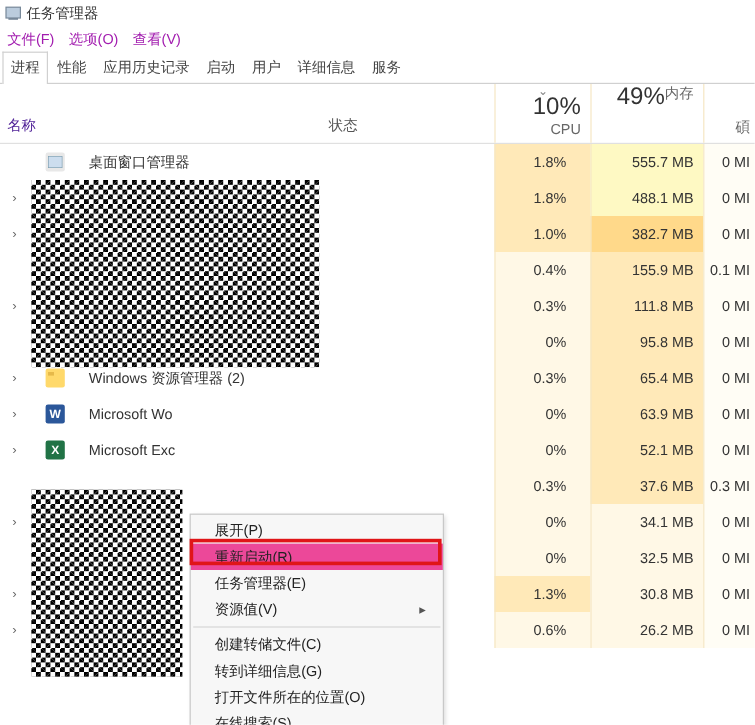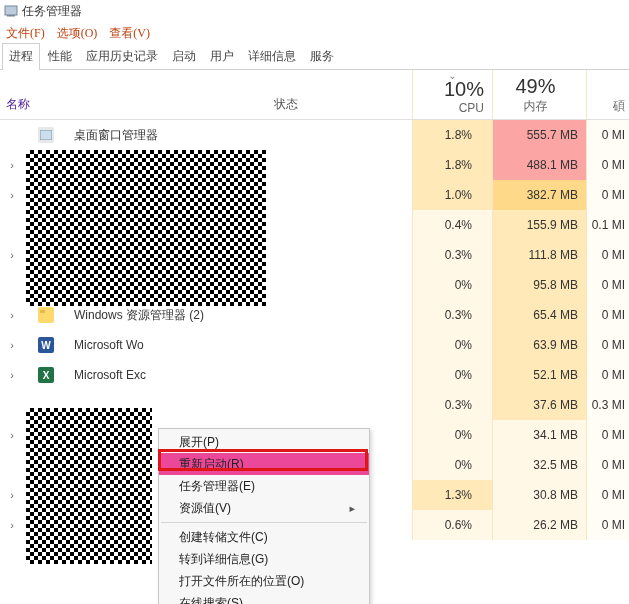--- a/index.html
+++ b/index.html
@@ -21,22 +21,21 @@
   }
   .titlebar .appicon {
     width: 14px; height: 14px;
     display: inline-flex; align-items: center; justify-content: center;
   }
   .menubar {
     height: 22px;
     display: flex; align-items: center;
     gap: 12px;
     padding-left: 6px;
-    color: #c2410c;
-    font-family: Liberation Serif, serif;
+    color: #a21caf;
   }
   .menubar span { cursor: default; }
   .tabs {
     height: 26px;
     border-bottom: 1px solid #d0d0d0;
     display: flex; align-items: flex-end;
     gap: 2px;
     padding-left: 2px;
   }
   .tab {
@@ -56,21 +55,21 @@
   .tablewrap { position: relative; }
   .header-row {
     display: flex;
     height: 50px;
     border-bottom: 1px solid #e0e0e0;
     align-items: stretch;
   }
   .hcol-name { width: 268px; display:flex; align-items:flex-end; padding:0 0 6px 6px; color:#4c1d95;}
   .hcol-status { width: 144px; display:flex; align-items:flex-end; padding:0 0 6px 6px; color:#555;}
   .hcol-cpu { width: 80px; display:flex; flex-direction:column; align-items:flex-end; justify-content:flex-end; padding:0 8px 4px 0; position:relative;}
-  .hcol-mem { width: 94px; display:flex; flex-direction:column; align-items:center; justify-content:flex-end; padding:0 8px 4px 0; }
+  .hcol-mem { width: 94px; display:flex; flex-direction:row; align-items:flex-start; justify-content:flex-end; padding:0 8px 4px 0; }
   .hcol-extra{ width: 43px; display:flex; flex-direction:column; align-items:flex-end; justify-content:flex-end; padding:0 4px 4px 0; }
   .hcol-cpu, .hcol-mem, .hcol-extra { border-left: 1px solid #f5e6c4; }
   .hpct { font-size: 20px; color:#333; }
   .hlbl { font-size: 12px; color:#666; }
   .sort-chevron {
     position:absolute; top:0; left:50%; transform:translateX(-50%);
     font-size:10px; color:#888;
   }
 
   .rows { }
@@ -82,21 +81,21 @@
   .c-name { width: 268px; display:flex; align-items:center; padding-left:6px; gap:20px; overflow:hidden; white-space:nowrap;}
   .c-status{ width: 144px; display:flex; align-items:center; }
   .c-cpu   { width: 80px;  display:flex; align-items:center; justify-content:flex-end; padding-right:20px;}
   .c-mem   { width: 94px;  display:flex; align-items:center; justify-content:flex-end; padding-right:8px;}
   .c-extra { width: 43px;  display:flex; align-items:center; justify-content:flex-end; padding-right:4px;}
   .c-cpu,.c-mem,.c-extra { border-left:1px solid #f5e6c4; }
 
   .h0 { background:#fff8e6; }
   .h1 { background:#ffe9b8; }
   .h2 { background:#ffd98a; }
-  .h3 { background:#fca5a5; }
+  .h3 { background:#fef9c3; }
   .h4 { background:#fffdf5; }
 
   .expand {
     width: 12px; text-align:center; color:#666; font-size:11px;
     display:inline-block; flex:0 0 12px;
   }
   .procicon {
     width:16px; height:16px; flex:0 0 16px;
     display:inline-flex; align-items:center; justify-content:center;
     border-radius:2px;

